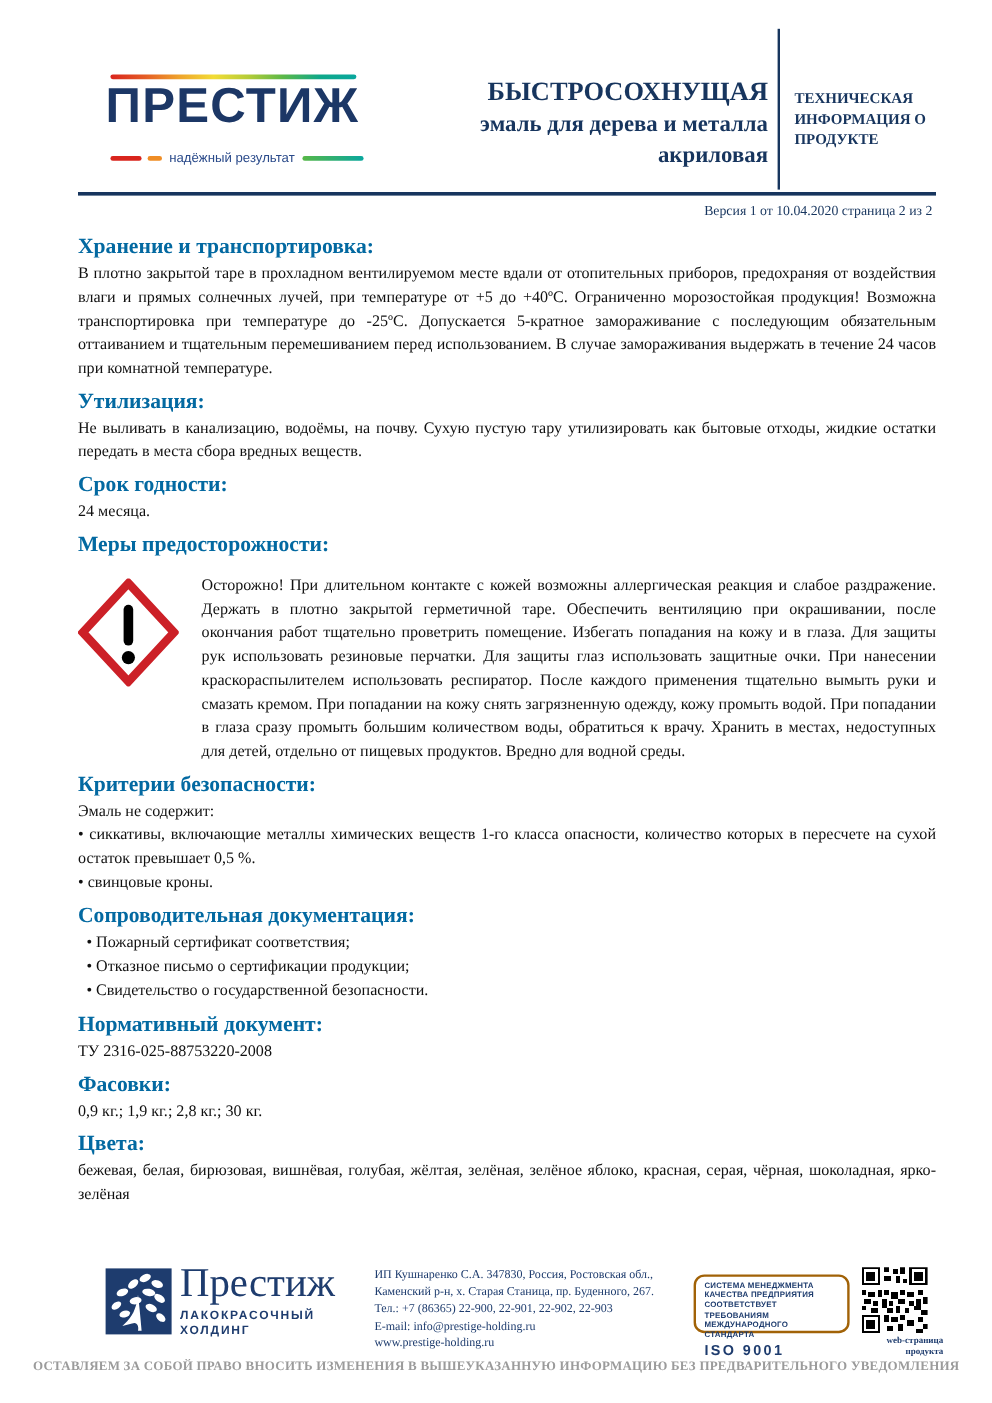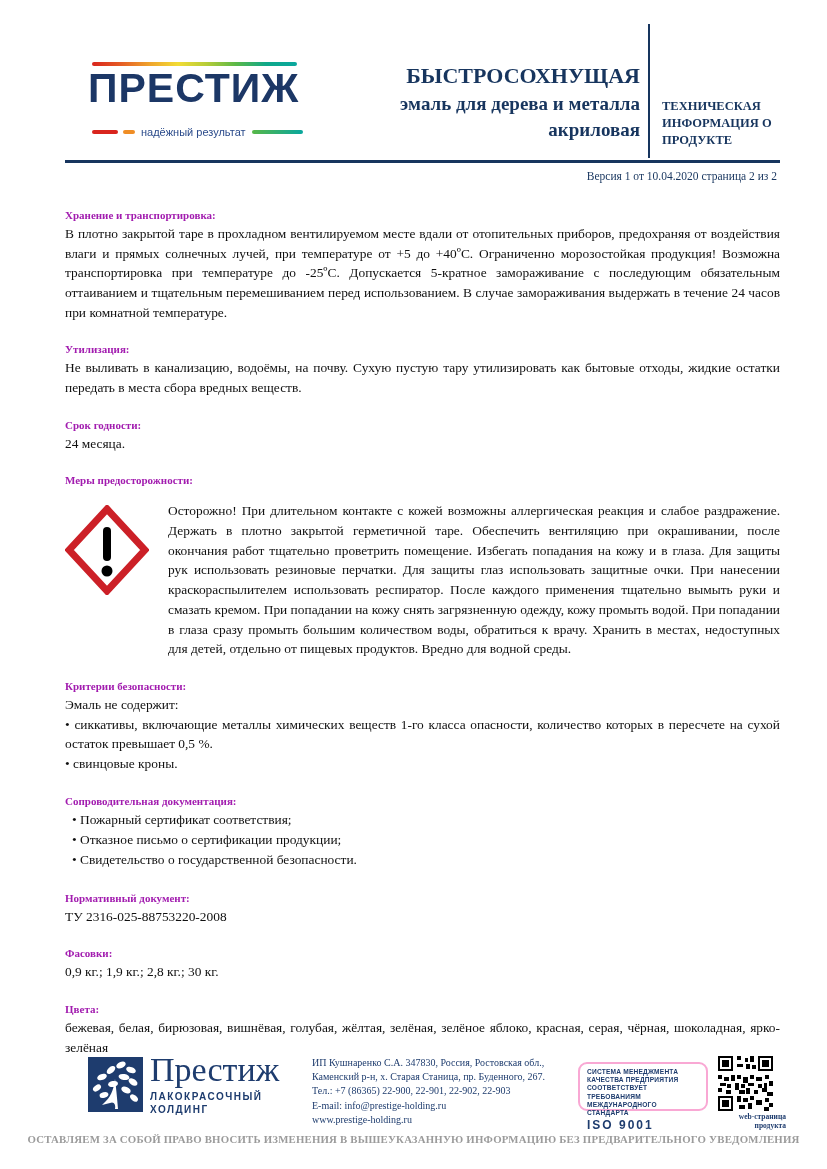--- a/index.html
+++ b/index.html
@@ -37,30 +37,30 @@
   .doc-title {
     position:absolute; right:187px; top:62px; width:330px;
     text-align:right; color:#17355e; font-weight:bold;
   }
   .doc-title-l1 { font-size:22px; line-height:1.25; }
   .doc-title-l2 { font-size:19px; line-height:1.45; }
   .doc-title-l3 { font-size:19px; line-height:1.4; }
   .hdr-vline { position:absolute; left:648px; top:24px; height:134px; width:2px; background:#17355e; }
   .hdr-right {
     position:absolute; left:662px; top:74px; width:130px;
-    color:#17355e; font-weight:bold; font-size:12.5px; line-height:1.35;margin-top:24px;
+    color:#17355e; font-weight:bold; font-size:12.5px; line-height:1.35;
   }
   .hdr-rule { position:absolute; left:65px; top:160px; width:715px; height:3px; background:#17355e; }
   .version-line {
     position:absolute; right:50px; top:170px;
     color:#17355e; font-size:11.5px;
   }
   
   .body-wrap { position:absolute; left:65px; top:188px; width:715px; }
-  .sec-h { font-size:11px; font-weight:bold; color:#a21caf; margin-top:20px; line-height:1.45; }
+  .sec-h { font-size:18px; font-weight:bold; color:#0369a1; margin-top:4px; line-height:1.45; }
   .sec-p { font-size:13.4px; line-height:1.47; text-align:justify; color:#101010; }
   .sec-p-plain { text-align:left; }
   .warn-row { display:flex; align-items:flex-start; margin-top:12px; }
   .warn-icon-col { width:103px; flex:0 0 103px; padding-top:4px; }
   .warn-text { flex:1; font-size:13.4px; line-height:1.47; text-align:justify; color:#101010; }
   .bullet-item { font-size:13.4px; line-height:1.47; text-align:justify; color:#101010; }
   .bullet-item::before { content:"•  "; }
   .doc-bullet { font-size:13.4px; line-height:1.52; color:#101010; padding-left:7px; }
   .doc-bullet::before { content:"• "; }
   
@@ -68,21 +68,21 @@
   .tree-box { position:absolute; left:88px; top:9px; width:55px; height:55px; background:#1e3c6e; }
   .ftr-brand { position:absolute; left:150px; top:4px; width:160px; }
   .ftr-brand-word { font-size:34px; color:#1e3c6e; line-height:1.05; }
   .ftr-brand-sub {
     font-family:"Liberation Sans", sans-serif; font-weight:bold;
     font-size:10px; letter-spacing:1.5px; color:#1e3c6e; line-height:1.35; margin-top:2px;
   }
   .ftr-info { position:absolute; left:312px; top:8px; width:260px; color:#1e3c6e; font-size:10px; line-height:1.42; }
   .iso-badge {
     position:absolute; left:578px; top:14px; width:130px; height:49px;
-    border:2px solid #f9a8d4; border-radius:9px; padding:4px 7px;
+    border:2px solid #a16207; border-radius:9px; padding:4px 7px;
     color:#1e3c6e; font-family:"Liberation Sans", sans-serif;
   }
   .iso-lines { font-size:6.6px; font-weight:bold; line-height:1.25; letter-spacing:0.2px; }
   .iso-num { font-size:12px; font-weight:bold; letter-spacing:2px; margin-top:1px; }
   .qr-box { position:absolute; left:718px; top:8px; width:55px; height:55px; }
   .qr-caption {
     position:absolute; left:706px; top:64px; width:80px; text-align:right;
     color:#1e3c6e; font-weight:bold; font-size:7.5px; line-height:1.25;
   }
   .disclaimer {

